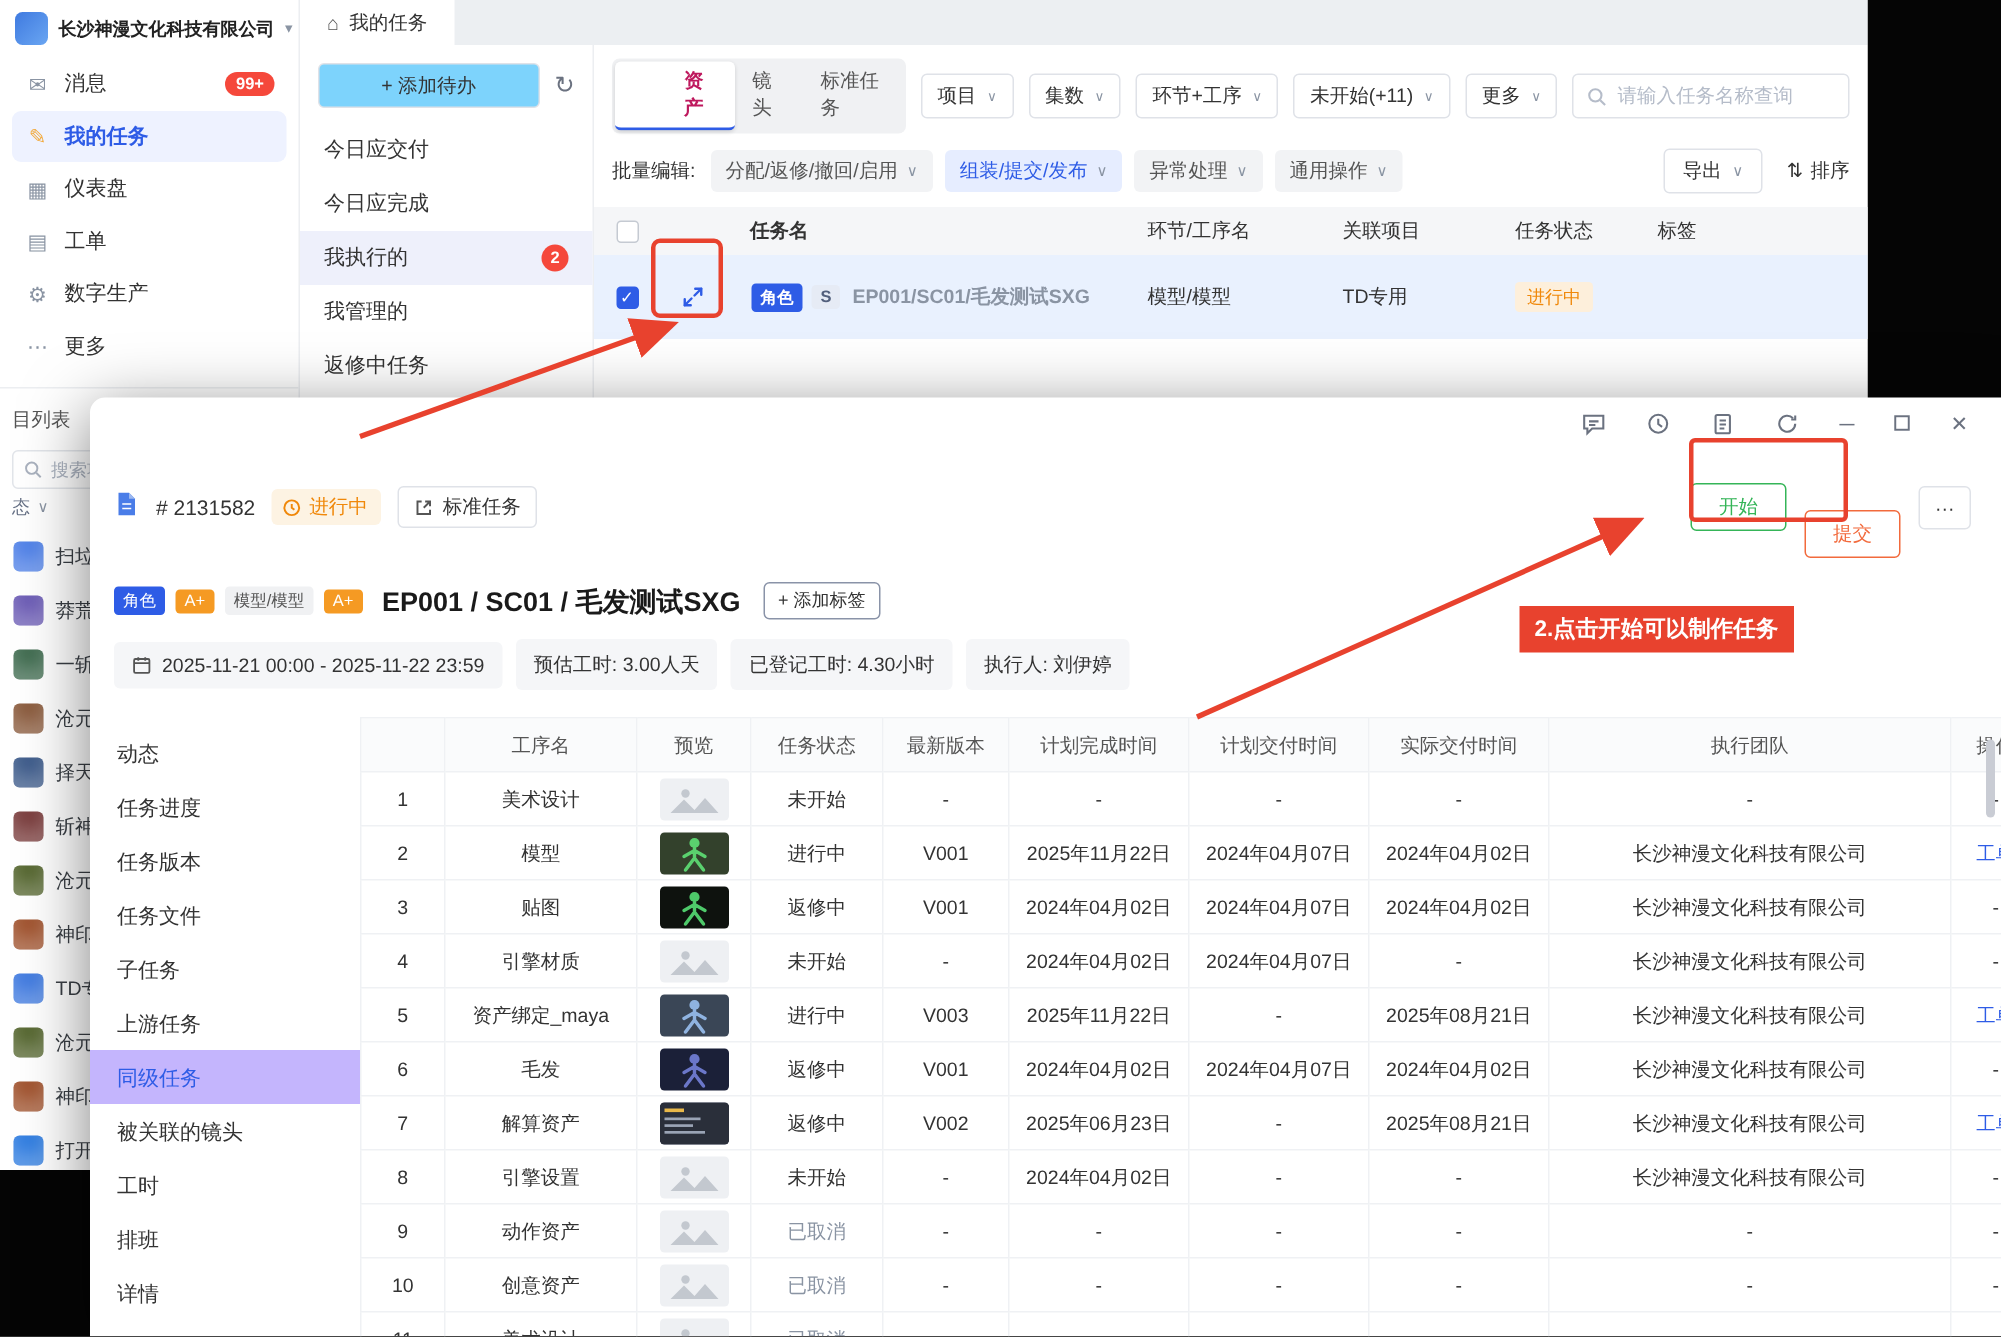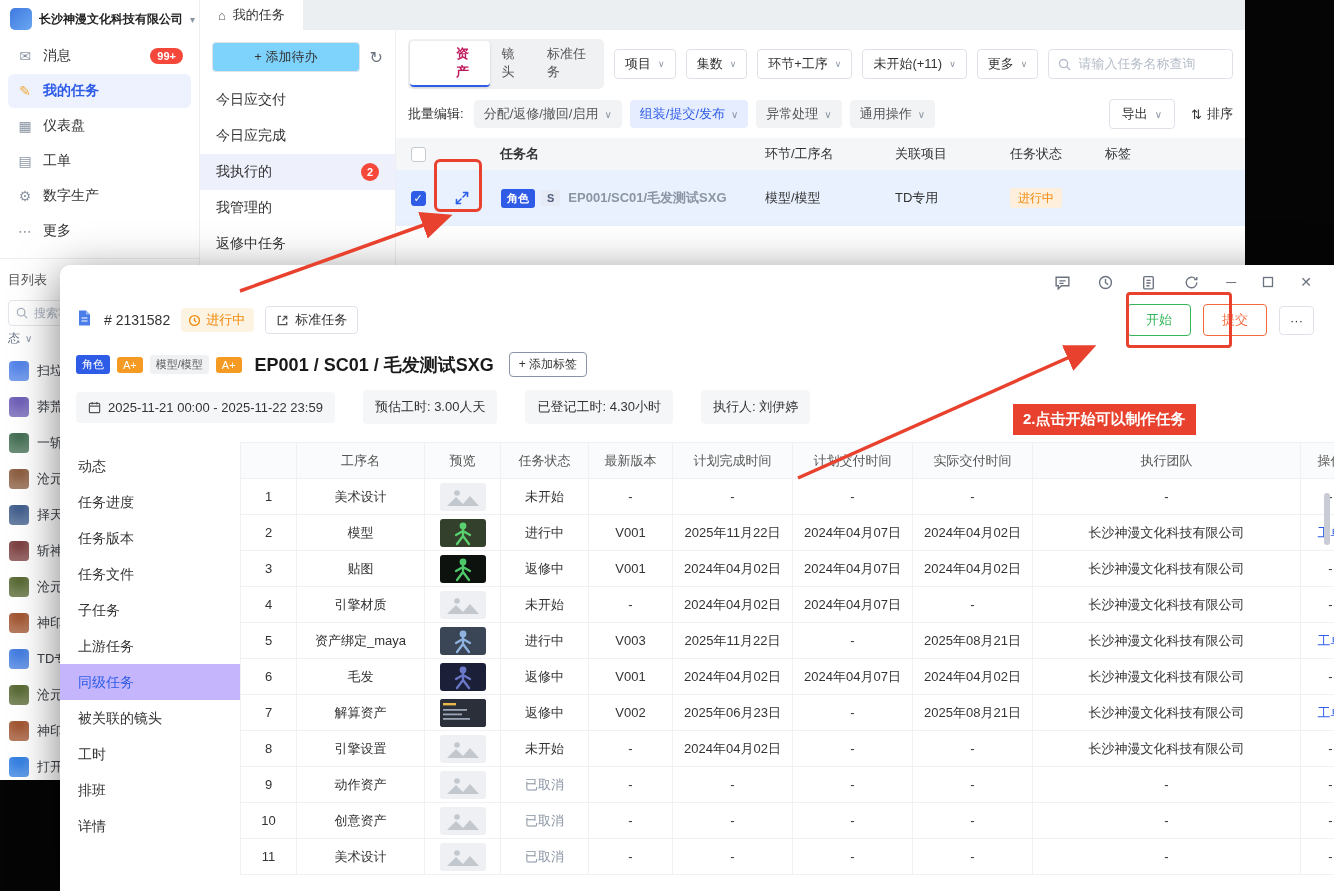--- a/index.html
+++ b/index.html
@@ -78,30 +78,30 @@
   .m-titlebar { height:34px; display:flex; justify-content:flex-end; align-items:center; gap:26px; padding:0 22px; }
   .m-ic { color:#6b7280; cursor:pointer; display:flex; align-items:center; font-size:14px; }
   .m-ic svg { display:block; }
   .m-header { display:flex; align-items:center; gap:11px; padding:5px 16px 6px; }
   .m-id { font-size:14px; color:#333; }
   .m-status { background:#fdf3e3; color:#f0880a; border-radius:4px; padding:3px 9px 3px 7px; font-size:13px; display:flex; align-items:center; gap:5px; }
   .m-openparent { border:1px solid #dfe2e8; background:#fff; border-radius:4px; padding:4px 10px; font-size:13px; color:#333; display:flex; align-items:center; gap:6px; cursor:pointer; font-family:inherit; }
   .m-actions { margin-left:auto; display:flex; align-items:center; gap:12px; padding-right:4px; }
   .btn { border-radius:4px; background:#fff; font-size:13px; padding:6px 18px; cursor:pointer; font-family:inherit; }
   .btn-start { border:1px solid #35b558; color:#35b558; }
-  .btn-submit { border:1px solid #f26a3c; color:#f26a3c; }
+  .btn-submit { border:1px solid #f26a3c; color:#f26a3c;margin-top:36px; }
   .btn-more { border:1px solid #dfe2e8; color:#333; padding:6px 10px; }
   .m-tagsrow { display:flex; align-items:center; gap:7px; padding:10px 16px 4px; }
   .tg { font-size:11px; border-radius:3px; padding:2px 6px; }
   .tg-blue { background:#2e5ce6; color:#fff; }
   .tg-orange { background:#f59a23; color:#fff; }
   .tg-gray { background:#f0f1f3; color:#555; }
   .m-title { font-size:18px; font-weight:700; color:#1a1a1a; margin:0 8px 0 6px; }
   .m-addtag { border:1px solid #8a93a8; background:#fff; border-radius:4px; padding:3px 9px; font-size:12px; color:#333; cursor:pointer; font-family:inherit; }
-  .m-inforow { display:flex; align-items:center; gap:28px; padding:9px 16px 4px; }
+  .m-inforow { display:flex; align-items:center; gap:9px; padding:9px 16px 4px; }
   .info-pill { background:#f5f6f8; border-radius:4px; padding:8px 12px; font-size:13px; color:#333; display:flex; align-items:center; gap:7px; white-space:nowrap; }
   .m-body { display:flex; margin-top:14px; height:440px; }
   .m-menu { width:180px; padding-top:6px; flex:none; }
   .menu-item { height:36px; line-height:36px; padding-left:18px; font-size:14px; color:#333; cursor:pointer; white-space:nowrap; }
   .menu-item.active { background:#c4b5fd; color:#2e5ce6; }
   .m-tablewrap { flex:1; overflow:hidden; }
   table.sib { border-collapse:collapse; table-layout:fixed; width:1120px; font-size:13px; color:#333; }
   table.sib th, table.sib td { border:1px solid #eff1f4; height:36px; text-align:center; white-space:nowrap; overflow:hidden; padding:0 6px; }
   table.sib th { background:#fafbfc; font-weight:400; color:#555; }
   td.c-team { text-align:left; padding-left:10px; }

